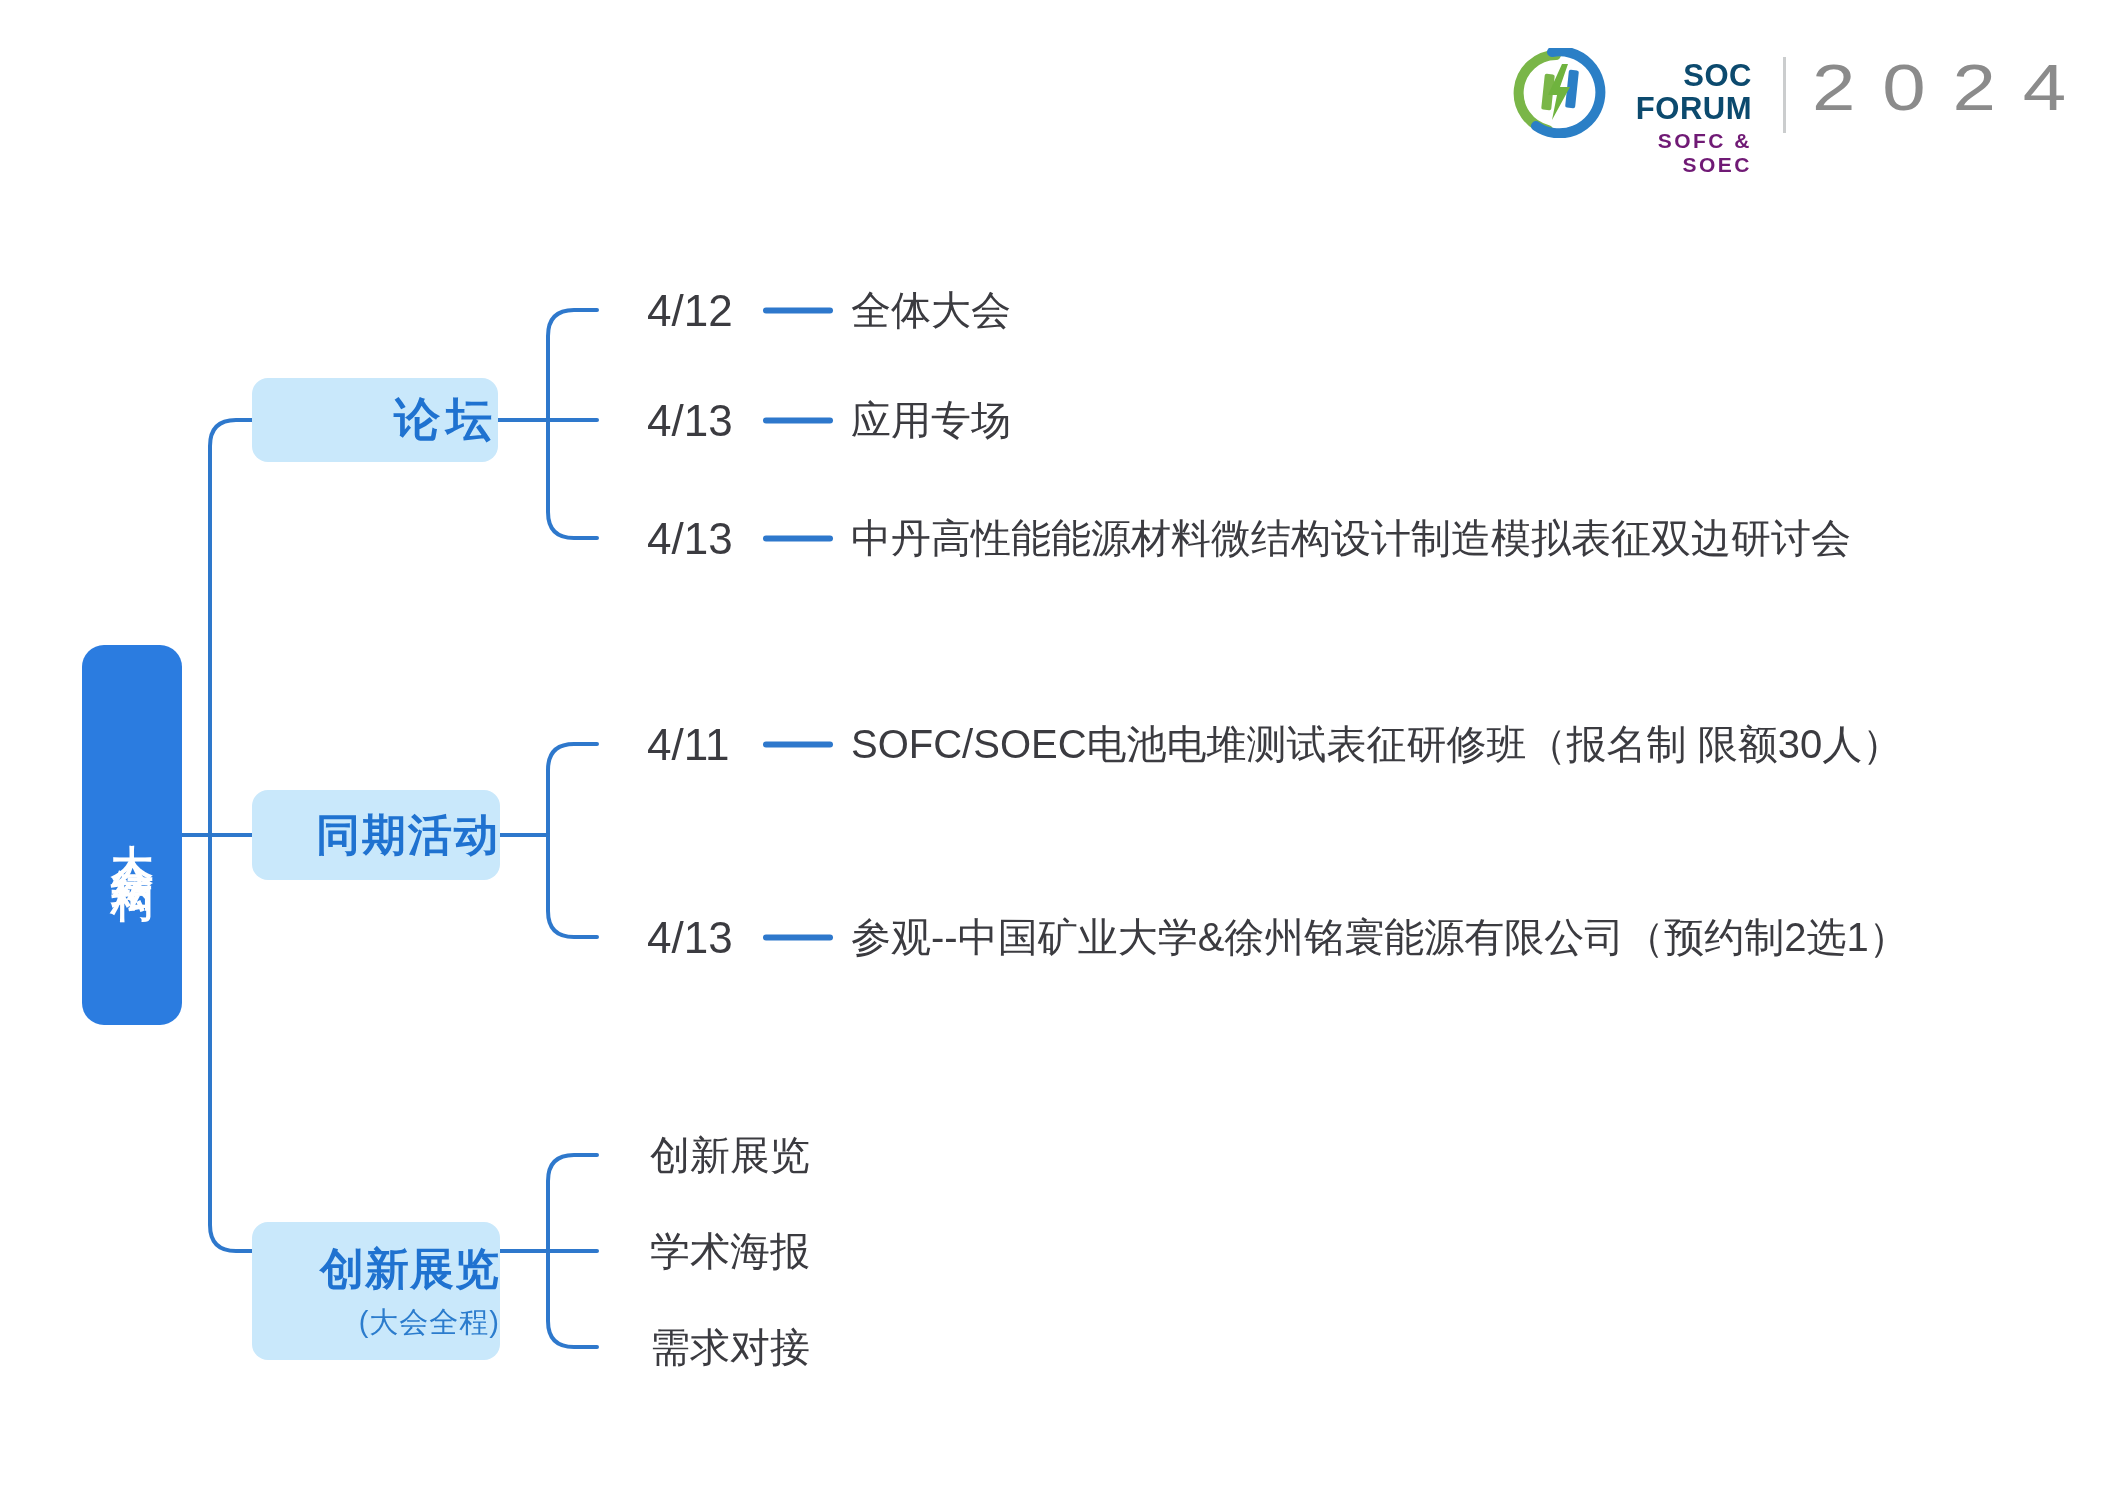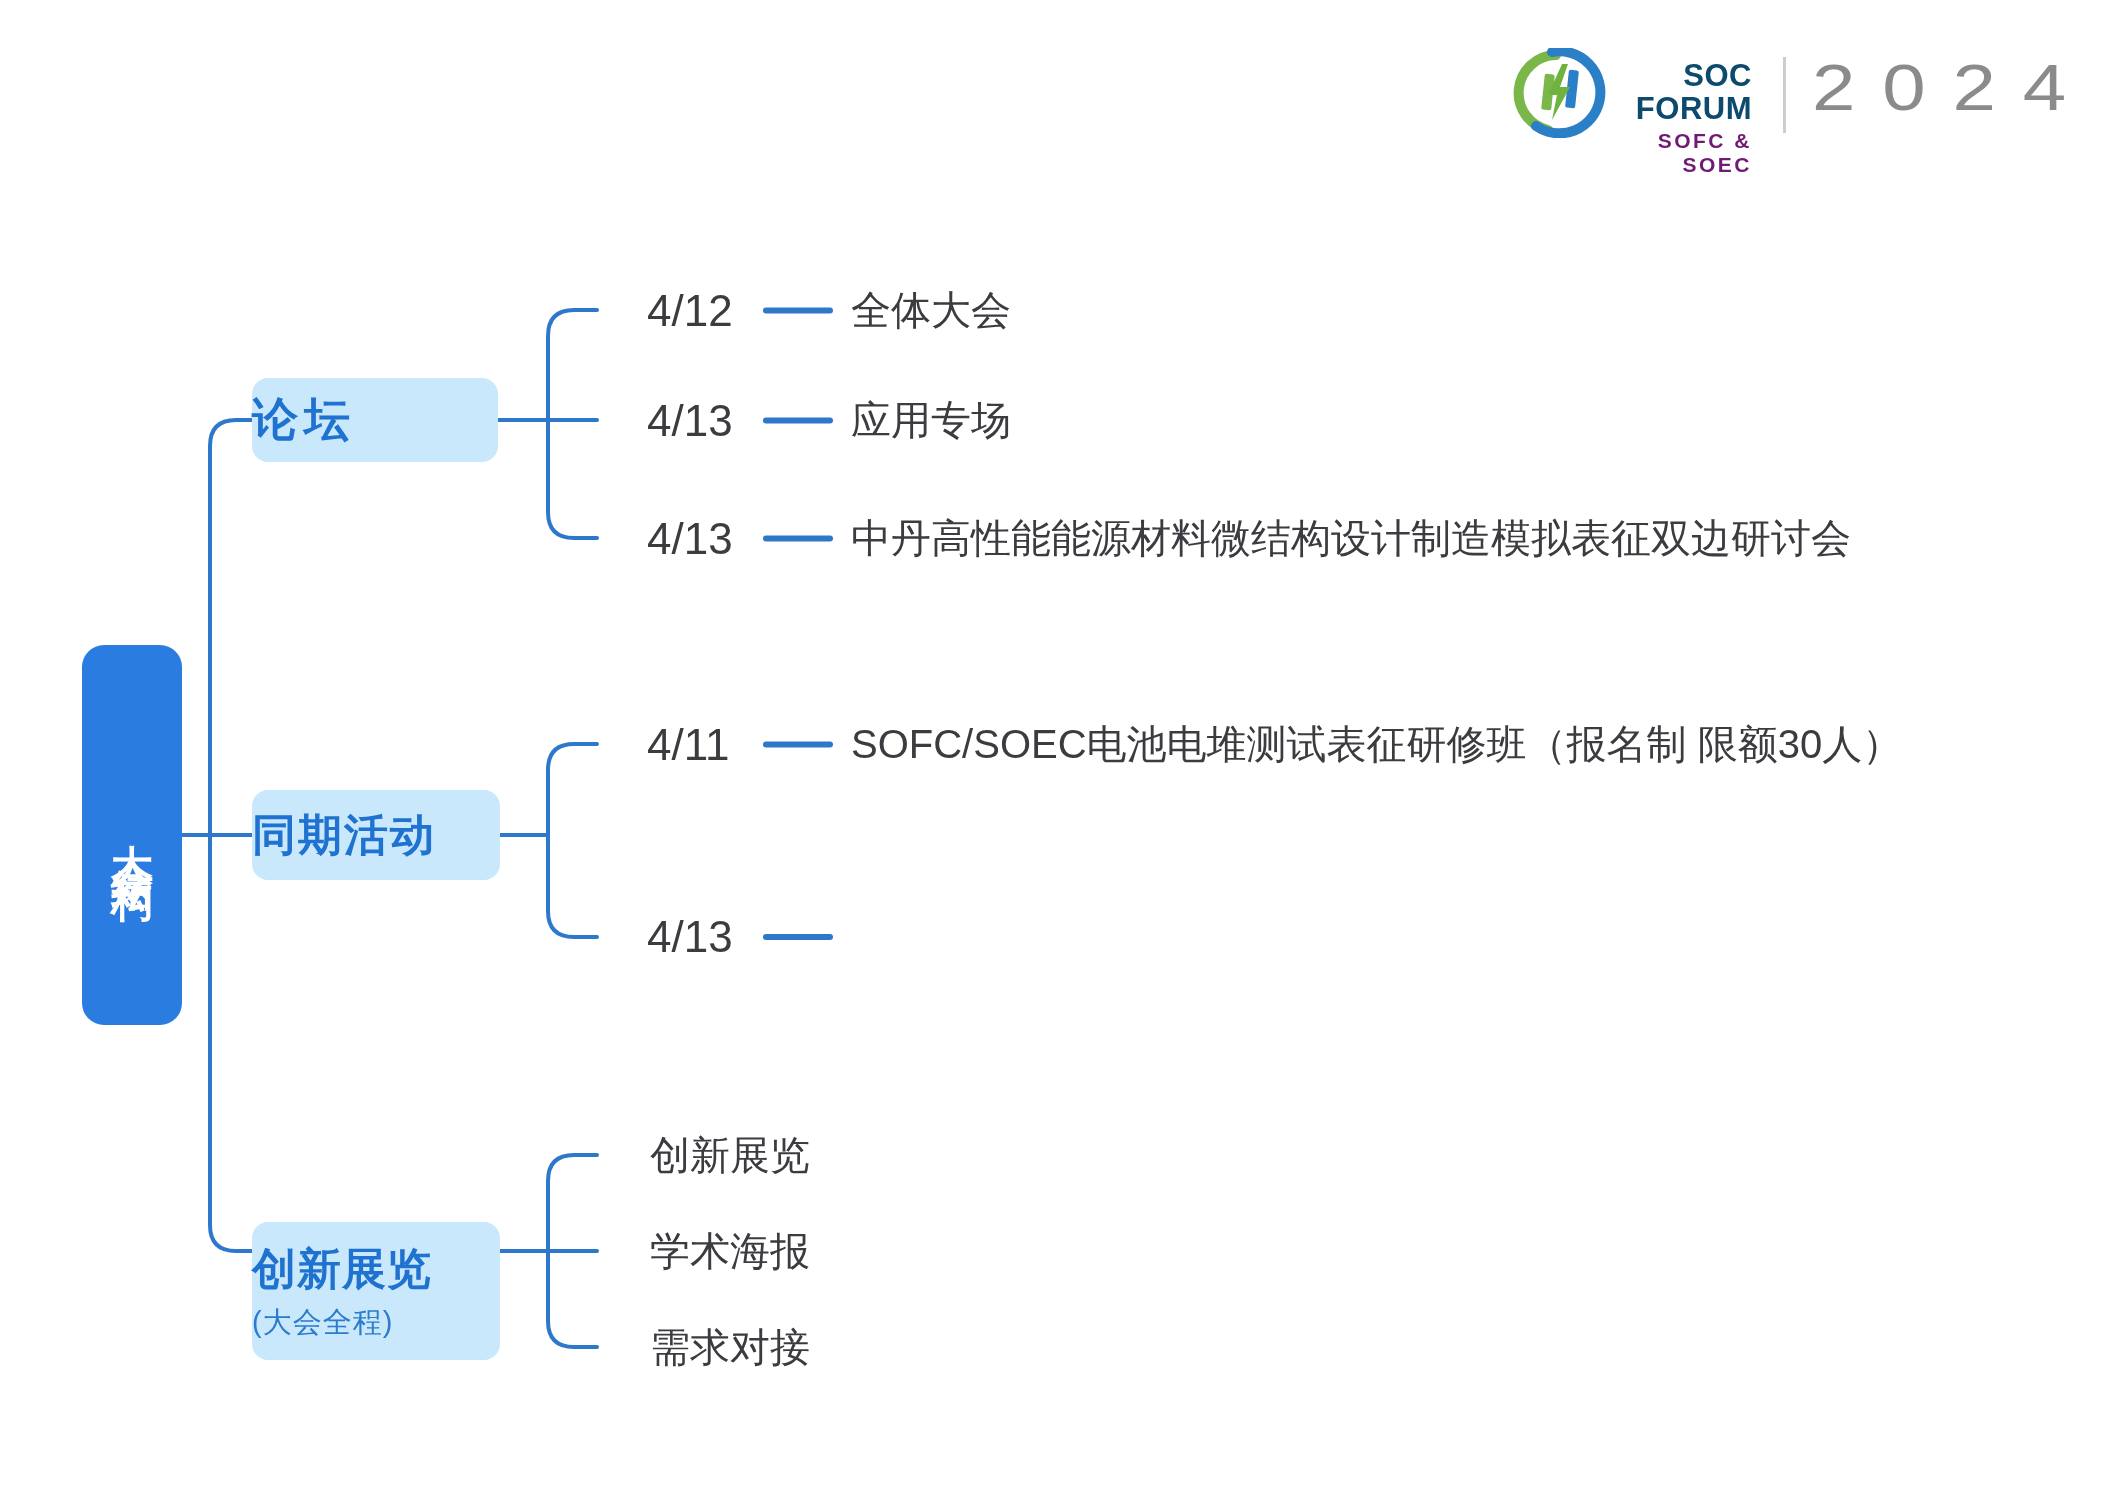--- a/index.html
+++ b/index.html
@@ -24,21 +24,21 @@
   
   .root-node{
     position:absolute;left:82px;top:645px;width:100px;height:380px;z-index:2;
     background:#2b7ce0;border-radius:22px;display:flex;align-items:center;justify-content:center;
   }
   .root-node .vtext{
     writing-mode:vertical-rl;color:#ffffff;font-size:42px;font-weight:700;letter-spacing:12px;
   }
   .sec-node{
     position:absolute;z-index:2;background:#c9e8fb;border-radius:16px;
-    display:flex;flex-direction:column;align-items:flex-start;justify-content:center;
+    display:flex;flex-direction:column;align-items:flex-end;justify-content:center;
     color:#1f72d0;font-weight:700;
   }
   .sec-forum{left:252px;top:378px;width:246px;height:84px;font-size:46px;letter-spacing:6px;}
   .sec-activities{left:252px;top:790px;width:248px;height:90px;font-size:44px;letter-spacing:2px;}
   .sec-expo{left:252px;top:1182px;width:248px;height:138px;font-size:44px;letter-spacing:1px;margin-top:40px;}
   .sec-expo .sub{font-size:29px;font-weight:500;letter-spacing:1px;margin-top:4px;color:#2b7ccd;}
   
   .row{
     position:absolute;left:647px;z-index:2;display:flex;align-items:center;
     transform:translateY(-50%);white-space:nowrap;color:#3b3b40;
@@ -126,20 +126,21 @@
 
 <div class="row" style="top:744px">
   <span class="date">4/11</span>
   <span class="dash"></span>
   <span class="label">SOFC/SOEC电池电堆测试表征研修班（报名制 限额30人）</span>
 </div>
 
 <div class="row" style="top:937px">
   <span class="date">4/13</span>
   <span class="dash"></span>
+  <span class="label">参观--中国矿业大学&amp;徐州铭寰能源有限公司（预约制2选1）</span>
 </div>
 
 <div class="row no-date" style="top:1155px">
   <span class="label">创新展览</span>
 </div>
 
 <div class="row no-date" style="top:1251px">
   <span class="label">学术海报</span>
 </div>
 

